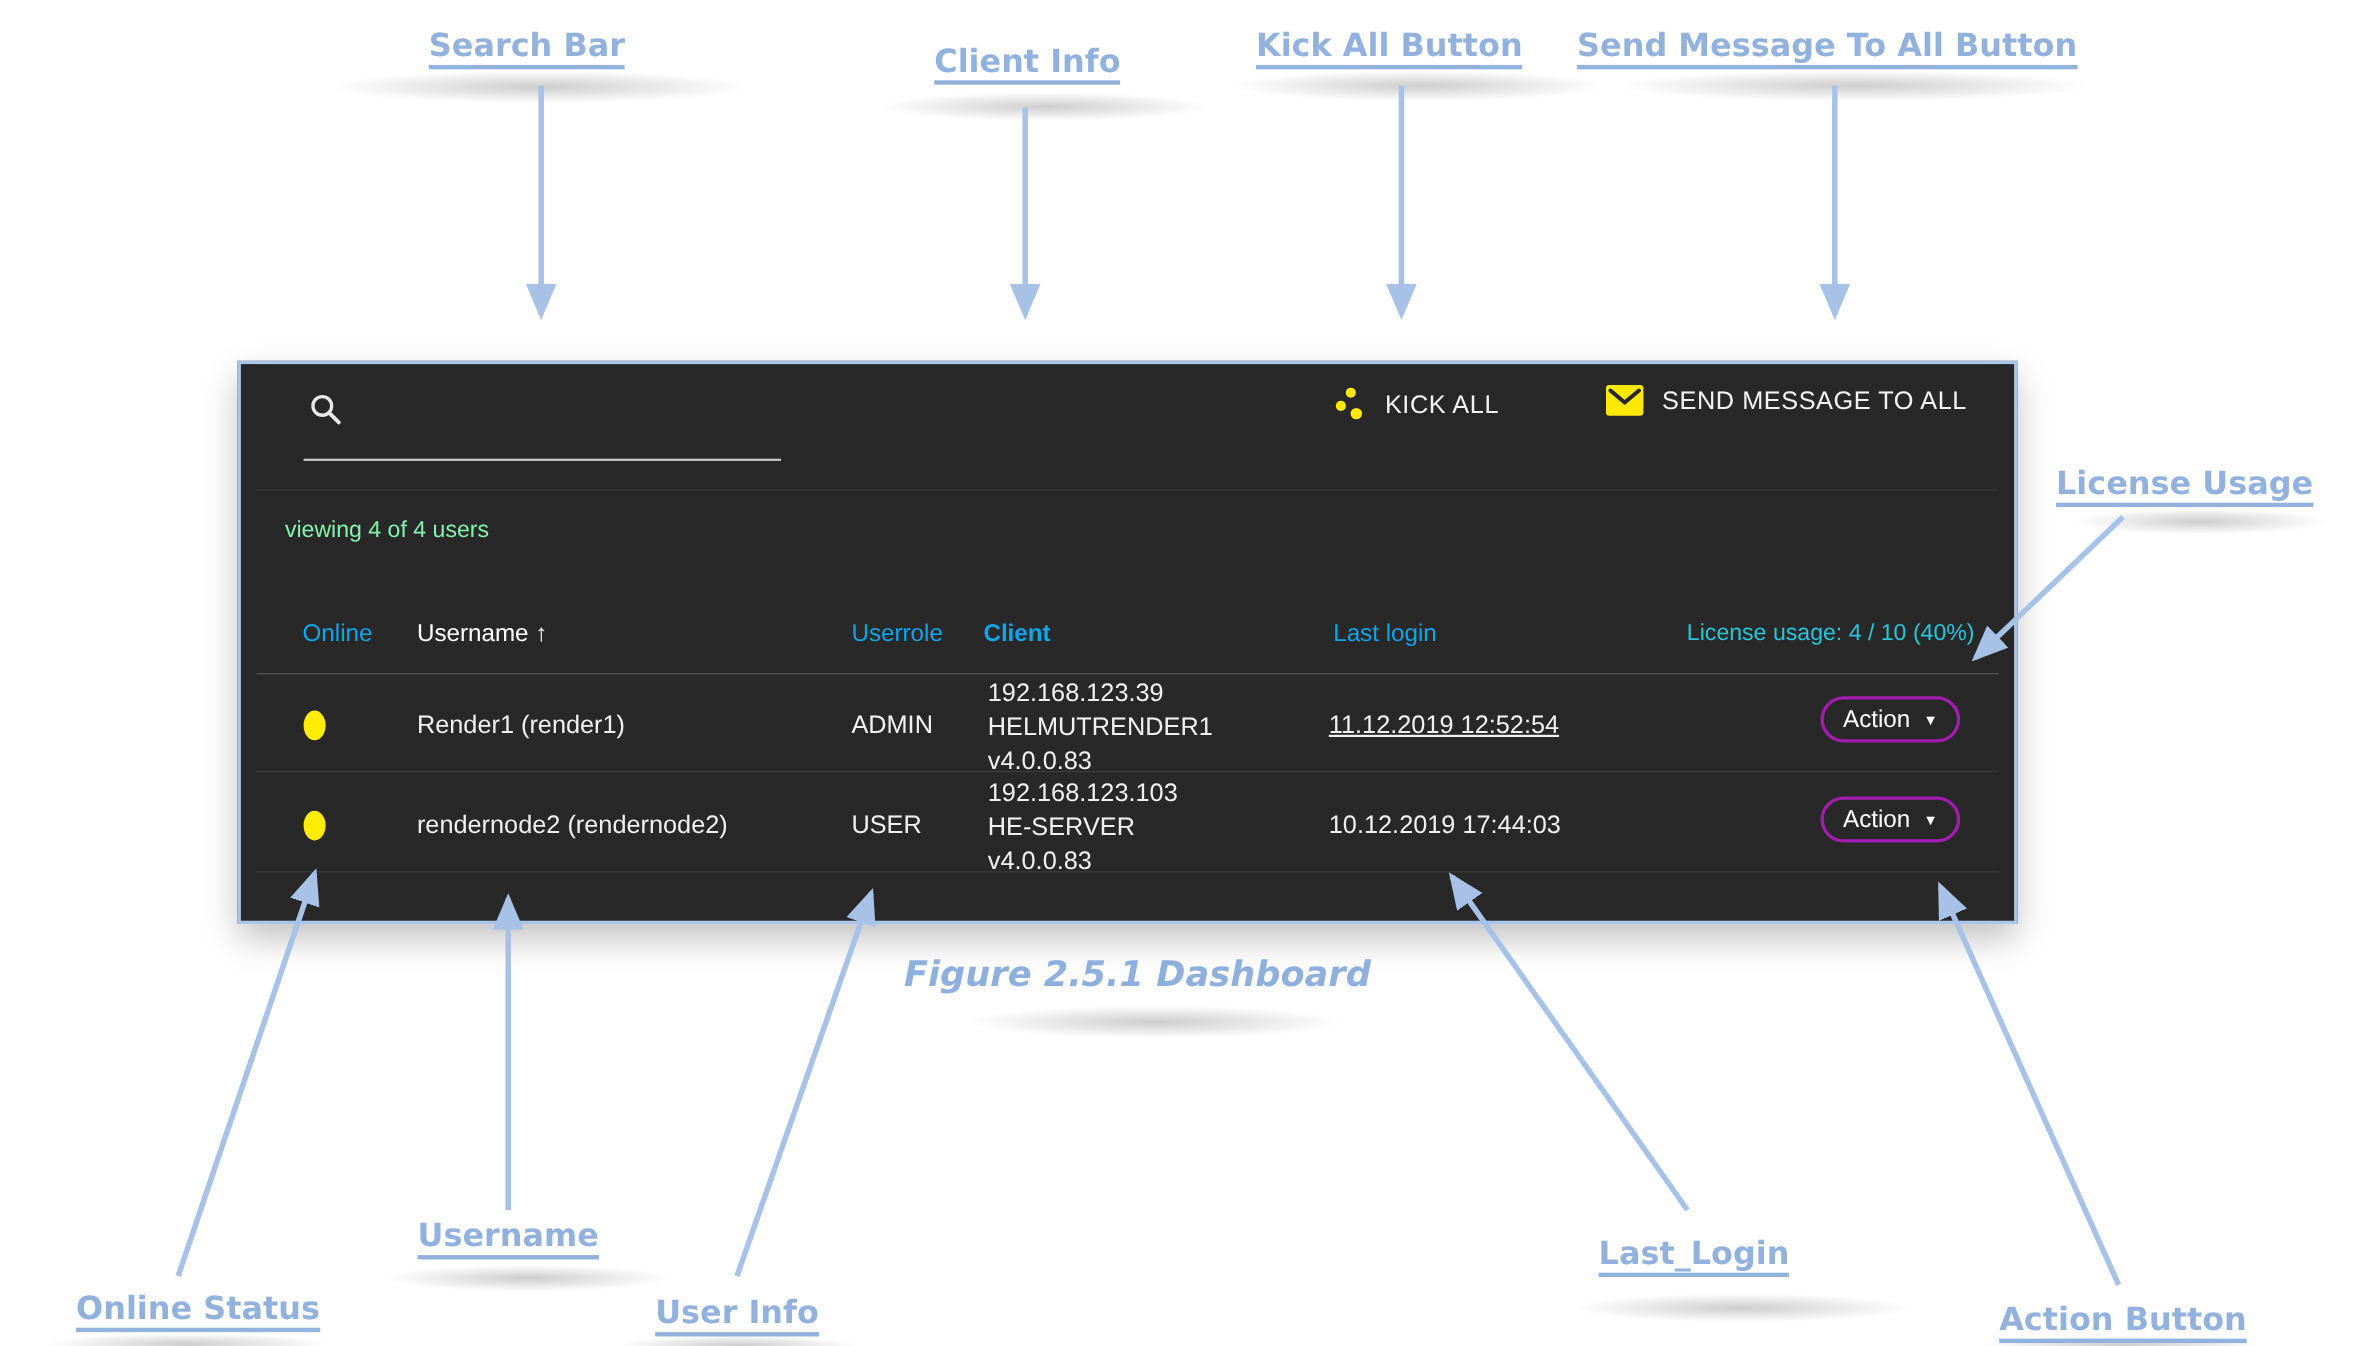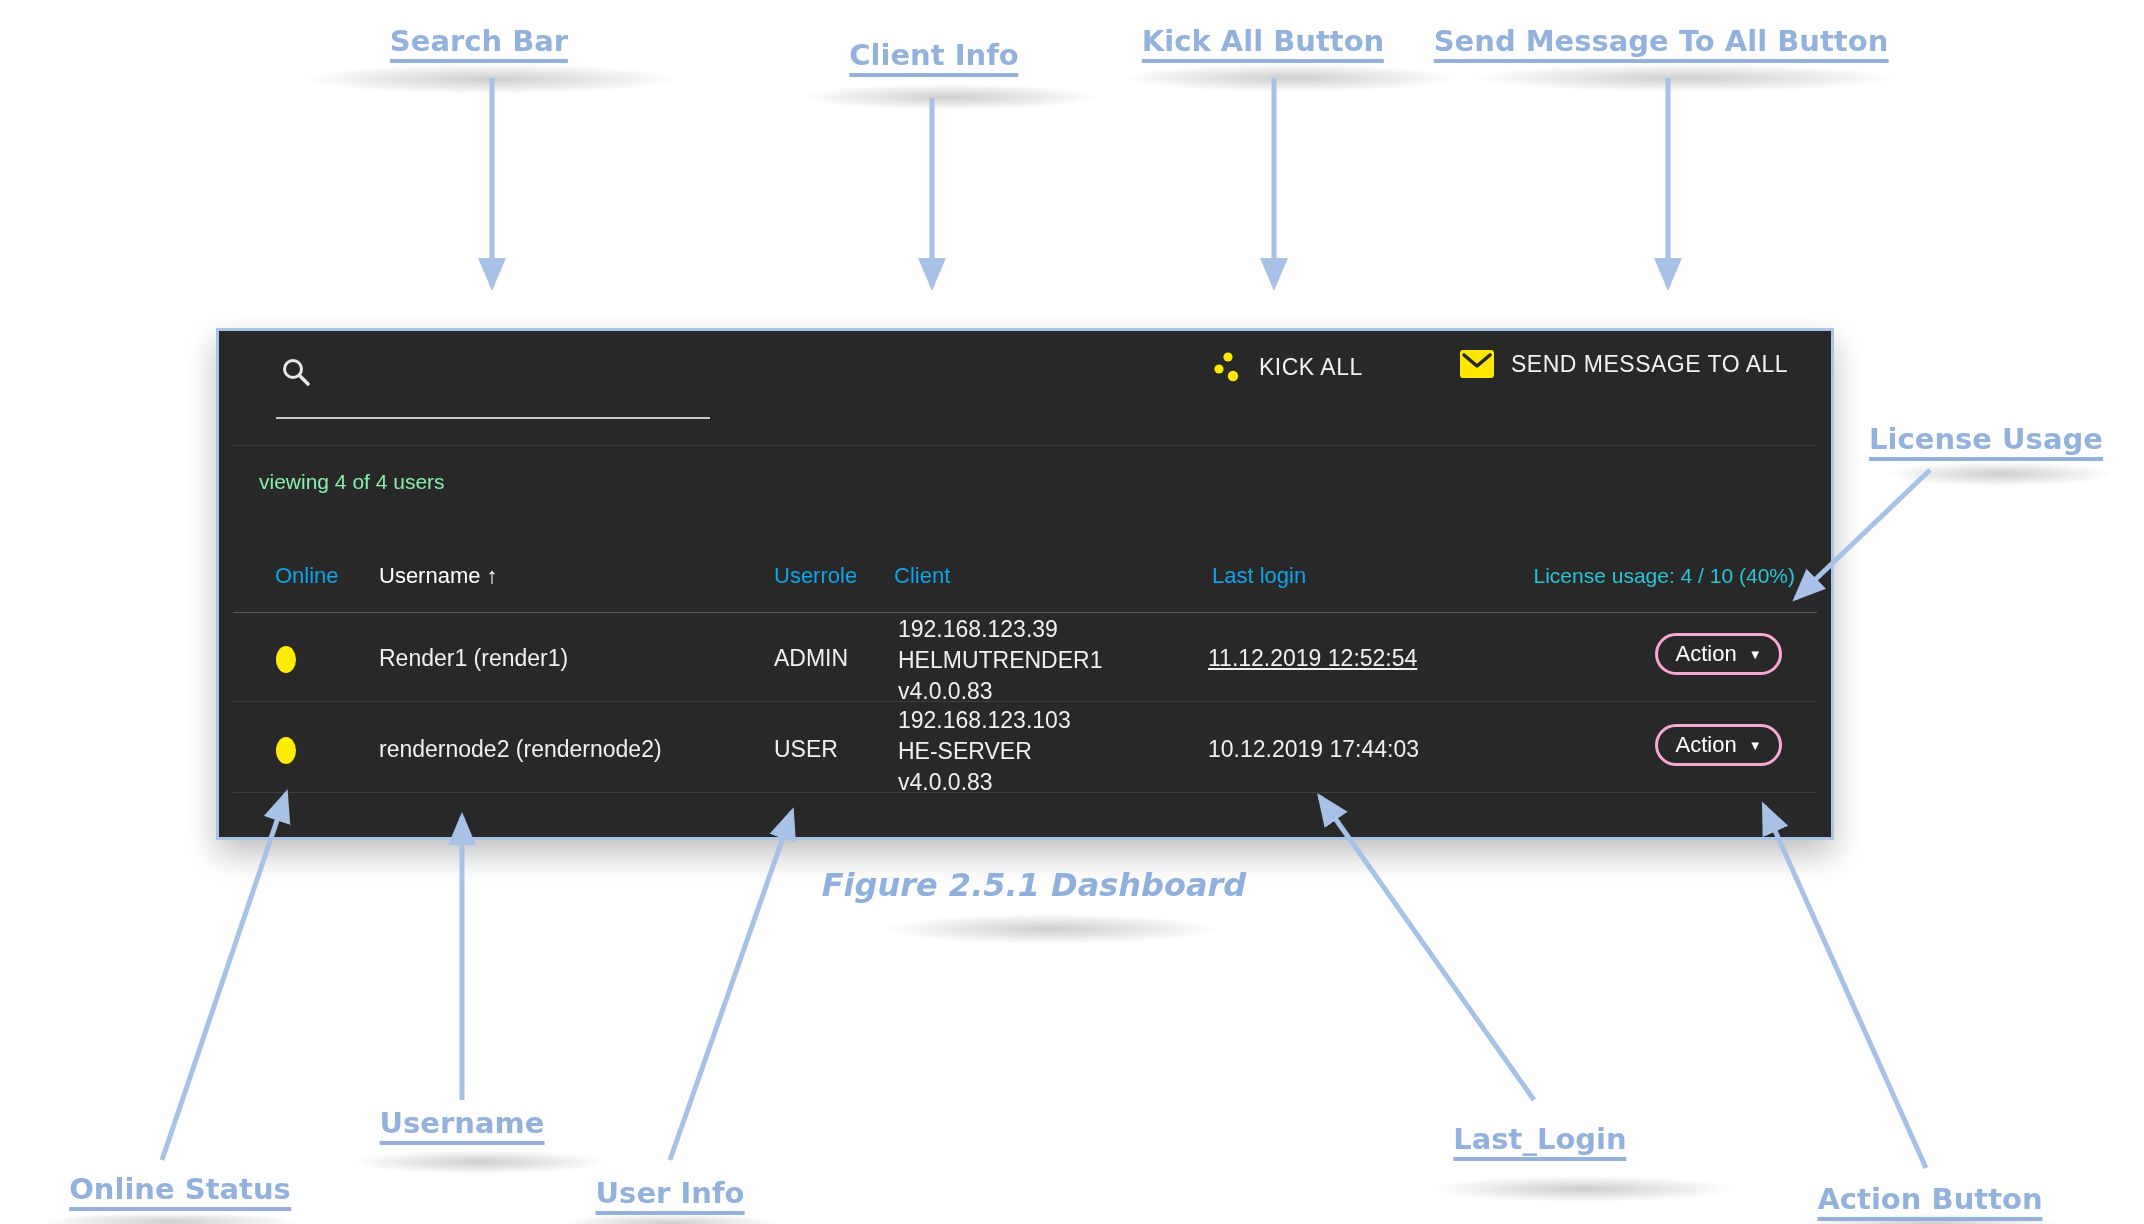--- a/index.html
+++ b/index.html
@@ -85,21 +85,21 @@
   .client-line { position:absolute; left:679px; font-size:23px; color:#f0f0f0; white-space:nowrap; }
   .dot {
     position:absolute; left:57px;
     width:20px; height:27px;
     background:#ffec00; border-radius:50%;
   }
   .license { position:absolute; top:233px; right:36px; font-size:21px; color:#26c6da; }
   .action-btn {
     position:absolute; left:1436px;
     width:127px; height:42px;
-    border:3px solid #f9a8d4; border-radius:21px;
+    border:3px solid #a21caf; border-radius:21px;
     background:transparent;
     color:#ffffff;
     display:flex; align-items:center; justify-content:center; gap:12px;
     font-size:22px; font-family:"Liberation Sans", sans-serif;
     cursor:pointer;
   }
   .action-caret { font-size:13px; color:#ffffff; }
   .viewing { position:absolute; left:40px; top:139px; font-size:21px; color:#86efac; }
   
   .arrows { position:absolute; left:0; top:0; z-index:5; pointer-events:none; }
@@ -159,21 +159,21 @@
   <div class="divider" style="top:114px;"></div>
 
   <div class="viewing">viewing 4 of 4 users</div>
 
   <div class="hdr" style="left:56px;">Online</div>
   <div class="hdr hdr-sorted" style="left:160px;">
     <span>Username</span>
     <span class="sort-arrow">↑</span>
   </div>
   <div class="hdr" style="left:555px;">Userrole</div>
-  <div class="hdr" style="left:675px;">Client</div>
+  <div class="hdr" style="left:675px;font-weight:bold;">Client</div>
   <div class="hdr" style="left:993px;">Last login</div>
   <div class="license">License usage: 4 / 10 (40%)</div>
 
   <div class="hdr-divider" style="top:281px;"></div>
 
   <div>
     <div class="dot" style="top:315px;"></div>
     <div class="cell" style="left:160px; top:314px;">Render1 (render1)</div>
     <div class="cell" style="left:555px; top:314px;">ADMIN</div>
     <div class="client-line" style="top:285px;">192.168.123.39</div>

